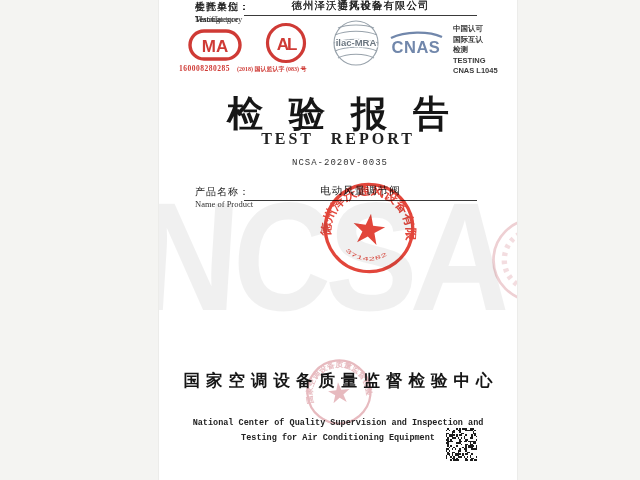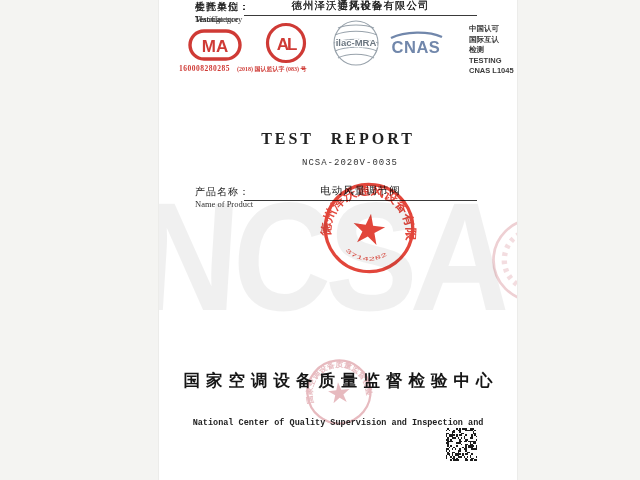--- a/index.html
+++ b/index.html
@@ -27,36 +27,36 @@
   
   .logos{position:absolute;left:0;top:0;width:100%;height:90px;}
   .logo{position:absolute;}
   .logo-caption{
     position:absolute;text-align:left;color:#cf3a35;
     font-family:"Liberation Serif",serif;font-weight:700;
   }
   .cma-caption{left:20px;top:64px;width:72px;font-size:7.5px;letter-spacing:.5px;}
   .cal-caption{left:78px;top:65px;width:96px;font-size:6px;}
   .accred{
-    position:absolute;left:310px;top:24px;width:62px;
+    position:absolute;left:294px;top:24px;width:62px;
     font-size:7.5px;font-weight:700;line-height:10.5px;color:#3b3b3b;
   }
   
   .title-cn{
     position:absolute;left:0;top:90px;width:100%;text-align:center;
     font-size:36px;font-weight:700;letter-spacing:26px;text-indent:26px;
     color:#161616;
   }
   .title-en{
     position:absolute;left:0;top:130px;width:100%;text-align:center;
     font-family:"Liberation Serif",serif;font-weight:700;
     font-size:16px;letter-spacing:3px;word-spacing:10px;color:#222;
   }
   .report-no{
-    position:absolute;left:12px;top:158px;width:100%;text-align:center;
+    position:absolute;left:2px;top:158px;width:100%;text-align:center;
     font-family:"Liberation Mono",monospace;font-size:9px;letter-spacing:1px;color:#333;
   }
   
   .row{position:absolute;left:36px;width:284px;height:34px;}
   .row .label-cn{position:absolute;left:0;top:0;font-size:10px;color:#222;letter-spacing:1px;}
   .row .label-en{
     position:absolute;left:0;top:14px;font-size:8.5px;color:#333;
     font-family:"Liberation Serif",serif;
   }
   .row .value{
@@ -132,20 +132,21 @@
 
     <div class="accred">
       <div>中国认可</div>
       <div>国际互认</div>
       <div>检测</div>
       <div>TESTING</div>
       <div>CNAS L1045</div>
     </div>
   </div>
 
+  <div class="title-cn">检验报告</div>
   <div class="title-en">TEST REPORT</div>
   <div class="report-no">NCSA-2020V-0035</div>
 
   <div class="row row-1">
     <div class="label-cn">产品名称：</div>
     <div class="label-en">Name of Product</div>
     <div class="value">电动风量调节阀</div>
   </div>
   <div class="row row-2">
     <div class="label-cn">委托单位：</div>
@@ -189,20 +190,21 @@
     </text>
   </svg>
 
   <svg class="stamp stamp-edge" viewBox="0 0 100 100">
     <circle cx="50" cy="50" r="45" fill="none" stroke="#cf7680" stroke-width="3"></circle>
     <circle cx="50" cy="50" r="33" fill="none" stroke="#cf7680" stroke-width="6" stroke-dasharray="4 5" opacity=".7"></circle>
   </svg>
 
   <div class="footer-cn">国家空调设备质量监督检验中心</div>
   <div class="footer-en footer-en-1">National Center of Quality Supervision and Inspection and</div>
+  <div class="footer-en footer-en-2">Testing for Air Conditioning Equipment</div>
 
   <div class="qr">
       <i></i>
       <i class="on"></i>
       <i></i>
       <i></i>
       <i></i>
       <i></i>
       <i></i>
       <i class="on"></i>

